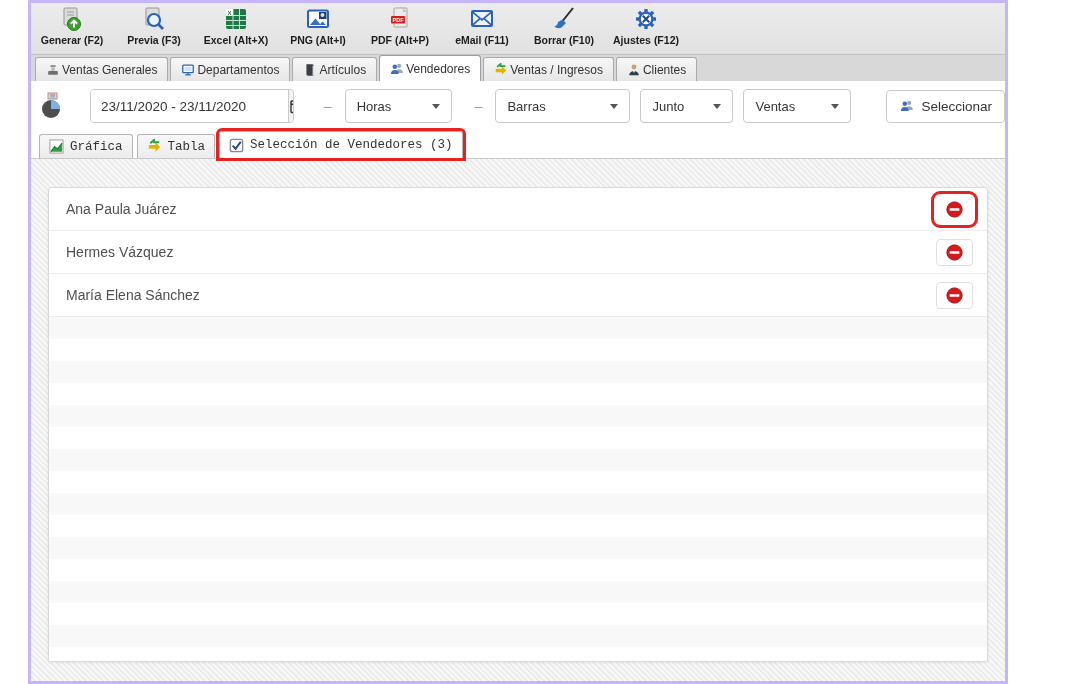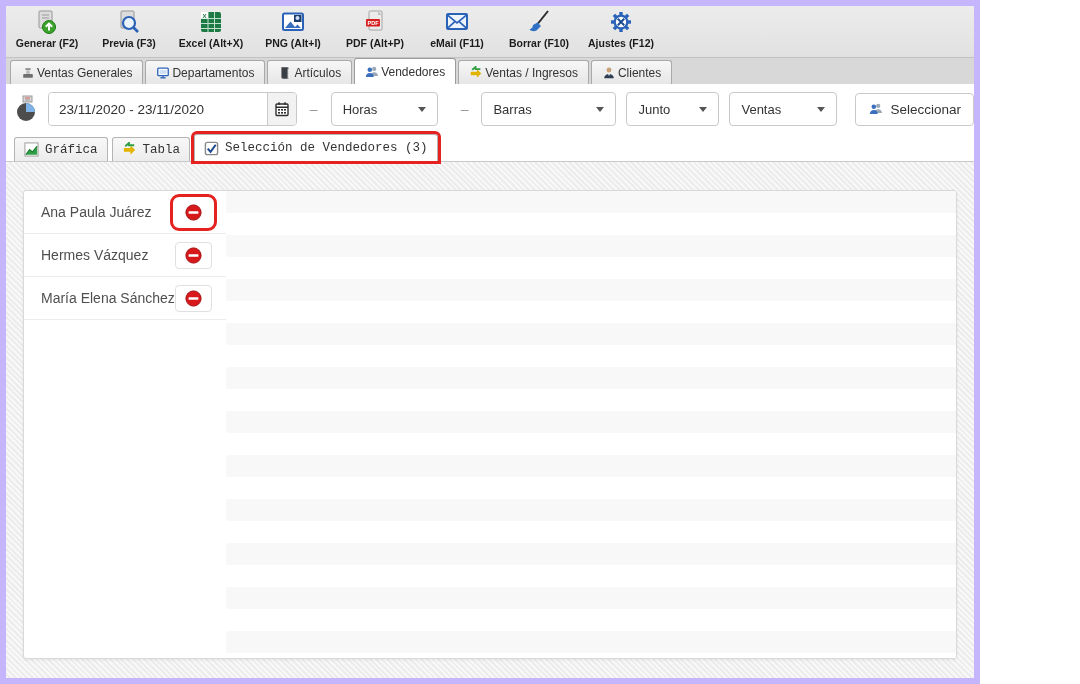--- a/index.html
+++ b/index.html
@@ -1,33 +1,33 @@
 <!DOCTYPE html>
 <html style="--annot: #e42320;"><head>
 <meta charset="utf-8">
 <style>
   * { margin:0; padding:0; box-sizing:border-box; }
   html,body { width:1080px; height:684px; font-family:"Liberation Sans", sans-serif; background:#fff; }
-  .window { width:980px; height:684px; border:6px solid #c4b5fd; display:flex; flex-direction:column; overflow:hidden; background:#fff; }
+  .window { width:980px; height:684px; border:3px solid #c4b5fd; display:flex; flex-direction:column; overflow:hidden; background:#fff;margin-left:28px; }
 
   
   .toolbar { height:52px; flex:0 0 52px; background:linear-gradient(#ececec,#e1e1e1); border-bottom:1px solid #c2c2c2; display:flex; align-items:stretch; padding-left:0; }
   .tb-btn { width:82px; display:flex; flex-direction:column; align-items:center; justify-content:flex-start; padding-top:3px; cursor:pointer; background:transparent; border:none; }
   .tb-btn .icon { width:26px; height:26px; display:block; }
   .tb-btn .icon svg { width:26px; height:26px; display:block; }
   .tb-btn .lbl { font-size:10.5px; font-weight:bold; color:#1c1c1c; margin-top:2px; white-space:nowrap; }
 
   
   .main-tabs { height:26px; flex:0 0 26px; background:#d8d8d8; display:flex; align-items:flex-end; padding-left:4px; }
   .m-tab { height:24px; display:flex; align-items:center; gap:2px; padding:0 10px; margin-right:2px; background:linear-gradient(#f7f7f7,#e6e6e6); border:1px solid #a9a9a9; border-bottom:none; border-radius:3px 3px 0 0; font-size:12px; color:#333; cursor:pointer; white-space:nowrap; }
   .m-tab .icon, .m-tab .icon svg { width:14px; height:14px; display:block; }
   .m-tab.active { background:#fff; height:26px; border-color:#9d9d9d; position:relative; z-index:2; }
 
   
-  .filter-row { height:50px; flex:0 0 50px; background:#fff; display:flex; align-items:center; padding-left:9px; }
+  .filter-row { height:50px; flex:0 0 50px; background:#fff; display:flex; align-items:center; padding-left:9px;gap:17px; }
   .report-ic, .report-ic svg { width:26px; height:28px; display:block; }
   .date-group { display:flex; margin-left:7px; height:34px; border:1px solid #c9c9c9; border-radius:4px; overflow:hidden; background:#fff; }
   .date-input { width:225px; border:none; outline:none; padding:0 10px; font-size:13.5px; color:#333; font-family:"Liberation Sans", sans-serif; }
   .cal-btn { width:30px; background:#f2f2f2; border:none; border-left:1px solid #c9c9c9; display:flex; align-items:center; justify-content:center; cursor:pointer; }
   .cal-btn .icon, .cal-btn .icon svg { width:16px; height:16px; display:block; }
   .f-dash { color:#9a9a9a; font-size:14px; margin:0 13px; }
   #filter-selects { display:flex; align-items:center; }
   .f-select { height:34px; border:1px solid #c9c9c9; border-radius:4px; background:#fff; display:flex; align-items:center; justify-content:space-between; padding:12px 11px; font-size:13px; color:#333; cursor:pointer; margin-right:10px; }
   .f-select .chev { width:0; height:0; border-left:4.5px solid transparent; border-right:4.5px solid transparent; border-top:5px solid #555; margin-left:10px; }
   .sel-btn { height:33px; margin-left:8px; display:flex; align-items:center; gap:6px; padding:0 12px; background:#fff; border:1px solid #c9c9c9; border-radius:4px; font-size:13.5px; color:#333; cursor:pointer; font-family:"Liberation Sans", sans-serif; }
@@ -41,21 +41,21 @@
   .s-tab.annotated { outline:3px solid var(--annot,#e42320); outline-offset:0px; }
 
   
   .section-header { height:41px; flex:0 0 41px; background:linear-gradient(#fafafa,#ebebeb); border-bottom:1px solid #d6d6d6; display:flex; align-items:center; padding-left:16px; }
   .remove-all { height:27px; padding:0 13px; background:#fff; border:1px solid #cfcfcf; border-radius:3px; font-size:13.5px; color:#3d3d3d; cursor:pointer; font-family:"Liberation Sans", sans-serif; outline:3px solid var(--annot,#e42320); outline-offset:3px; }
   .header-title-wrap { flex:1; text-align:center; }
   .header-title { font-size:15px; color:#4a4a4a; }
 
   
   .content-bg { flex:1; position:relative; background-color:#f0f0f0; background-image:repeating-linear-gradient(45deg, rgba(255,255,255,.55) 0 2px, rgba(0,0,0,0.015) 2px 4px); }
-  .panel { position:absolute; left:17px; right:17px; top:28px; bottom:19px; background:#fff; border:1px solid #d9d9d9; border-radius:3px; box-shadow:0 1px 3px rgba(0,0,0,.07); display:flex; overflow:hidden; }
+  .panel { position:absolute; left:17px; right:17px; top:28px; bottom:19px; background:#fff; border:1px solid #d9d9d9; border-radius:3px; box-shadow:0 1px 3px rgba(0,0,0,.07); display:flex; flex-direction:column; overflow:hidden; }
   .vendor-row { height:43px; flex:0 0 43px; display:flex; align-items:center; justify-content:space-between; border-bottom:1px solid #ececec; padding:0 14px 0 17px; }
   .vendor-name { font-size:14px; color:#4f4f4f; }
   .remove-btn { width:37px; height:27px; background:#fff; border:1px solid #e0e0e0; border-radius:4px; display:flex; align-items:center; justify-content:center; cursor:pointer; }
   .remove-btn .icon, .remove-btn .icon svg { width:17px; height:17px; display:block; }
   .remove-btn.annotated { outline:3px solid var(--annot,#e42320); outline-offset:2px; border-color:#fff; }
   .stripes { flex:1; background:repeating-linear-gradient(180deg, #f8f8f8 0 22px, #ffffff 22px 44px); }
 </style>
 </head>
 <body>
 

